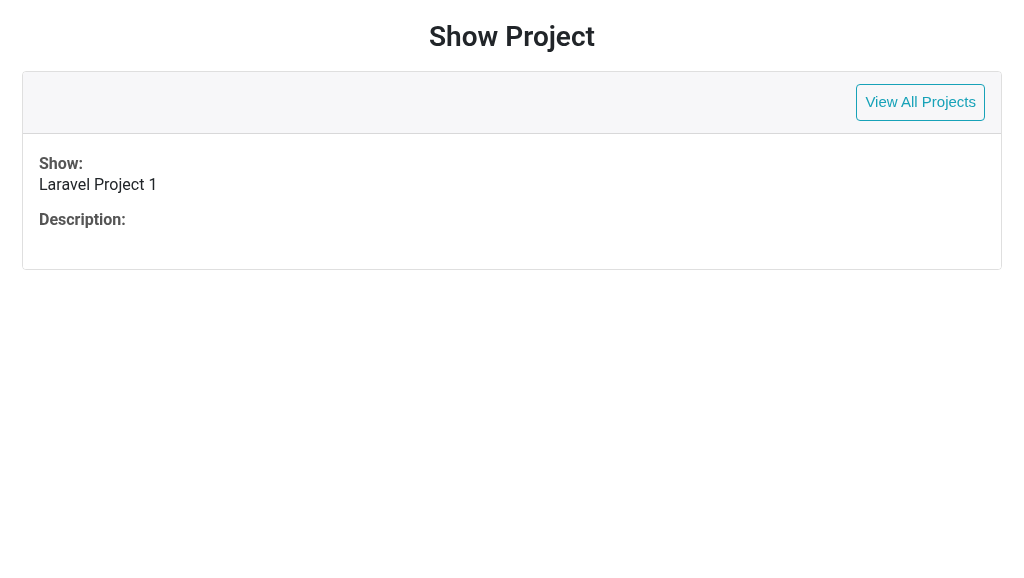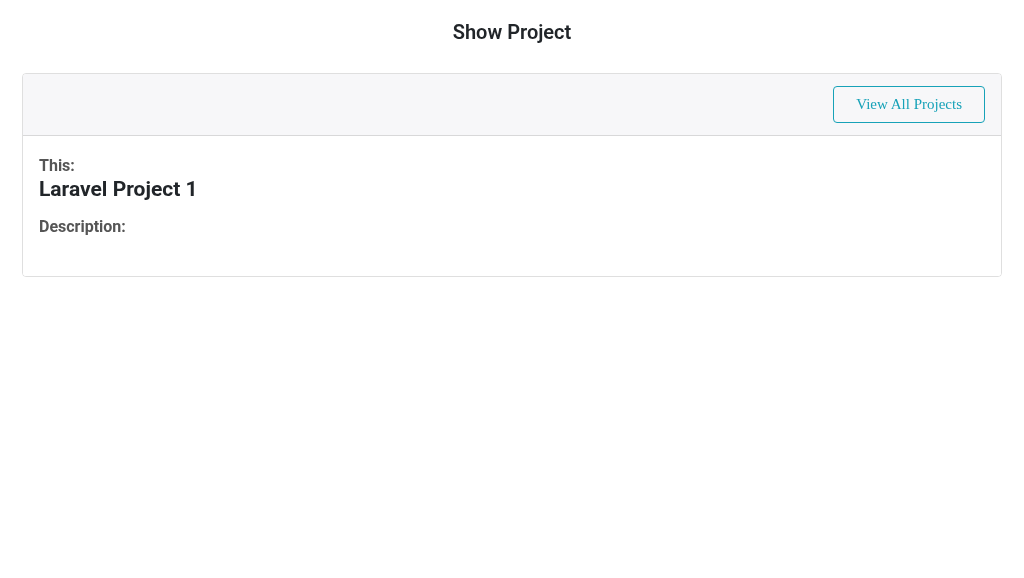--- a/index.html
+++ b/index.html
@@ -12,87 +12,86 @@
       color: #212529;
       background: #ffffff;
       padding: 20px;
     }
     .container {
       max-width: 980px;
       margin: 0 auto;
     }
     .page-title {
       text-align: center;
-      font-size: 20px;
+      font-size: 28px;
       font-weight: 600;
       color: #212529;
-      margin-bottom: 29px;
+      margin-bottom: 18px;
     }
     .card {
       border: 1px solid rgba(0,0,0,0.125);
       border-radius: 4px;
       overflow: hidden;
     }
     .card-header {
       background-color: #f7f7f9;
       border-bottom: 1px solid rgba(0,0,0,0.125);
       padding: 12px 16px;
       display: flex;
       justify-content: flex-end;
       align-items: center;
     }
     .btn-outline-info {
       display: inline-block;
-      padding: 6px 22px;
+      padding: 6px 8px;
       font-size: 15px;
       line-height: 1.5;
       color: #17a2b8;
       background-color: transparent;
       border: 1px solid #17a2b8;
       border-radius: 4px;
       text-decoration: none;
       cursor: pointer;
-      font-family: Liberation Serif, serif;
+      font-family: Liberation Sans, sans-serif;
     }
     .card-body {
       padding: 20px 16px 24px 16px;
       background: #ffffff;
     }
     .field {
       margin-bottom: 16px;
     }
     .field:last-child {
       margin-bottom: 16px;
     }
     .field-label {
       font-weight: 700;
       color: #555555;
       font-size: 16px;
       display: block;
       margin-bottom: 2px;
     }
     .field-value {
       color: #212529;
-      font-size: 21px;
-      font-weight: bold;
+      font-size: 16px;
     }
   </style>
 </head>
 <body>
 
 <div class="container">
   <h2 class="page-title">Show Project</h2>
 
   <div class="card">
     <div class="card-header">
       <a class="btn-outline-info">View All Projects</a>
     </div>
     <div class="card-body">
       <div class="field">
-        <span class="field-label">This:</span>
+        <span class="field-label">Show:</span>
         <span class="field-value">Laravel Project 1</span>
       </div>
       <div class="field">
         <span class="field-label">Description:</span>
       </div>
     </div>
   </div>
 </div>
 
 </body></html>

